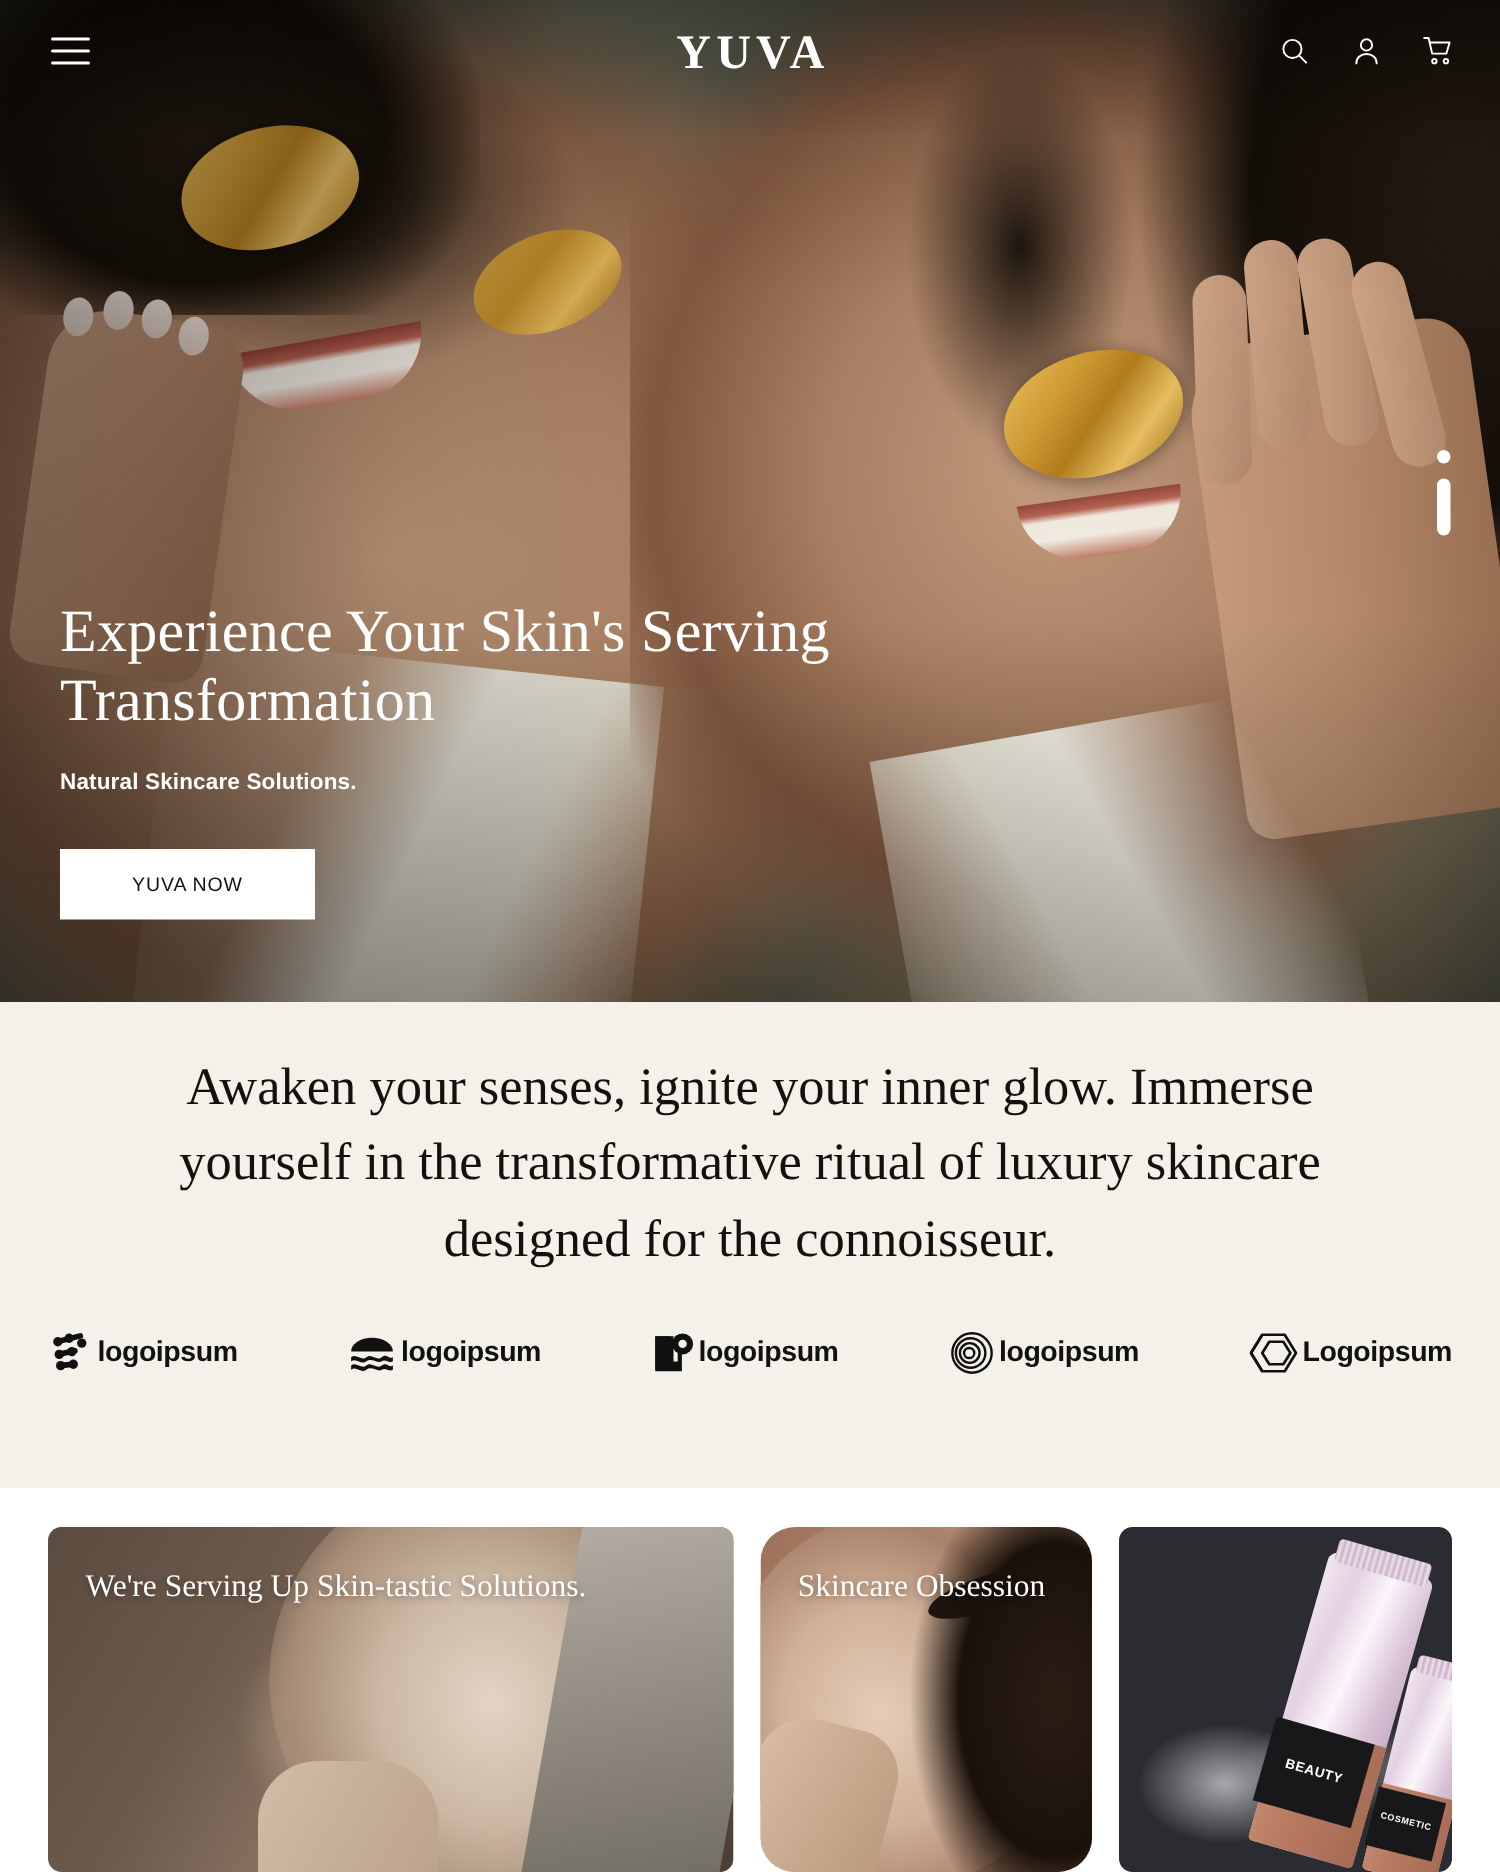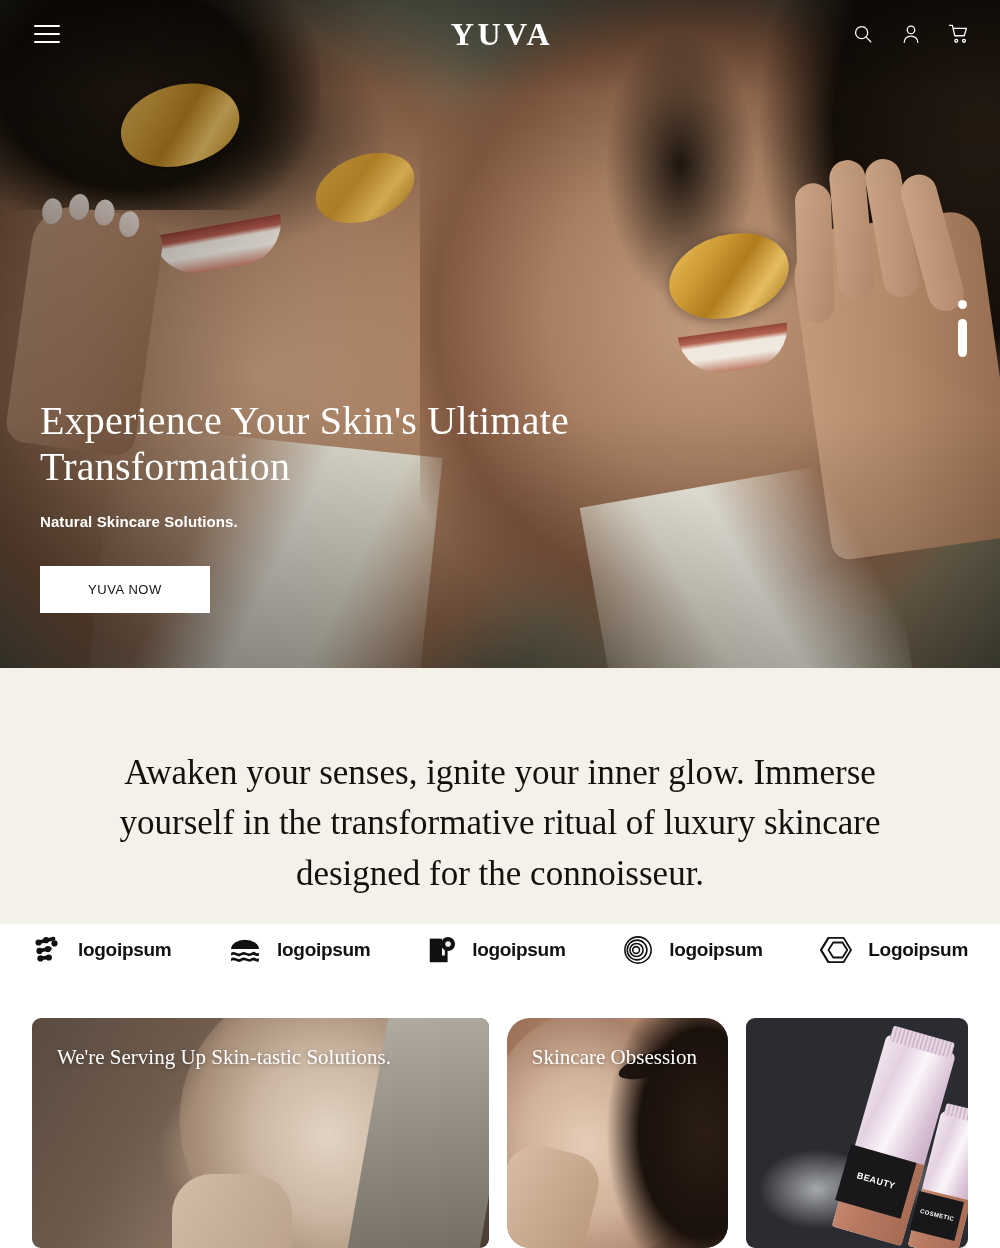--- a/index.html
+++ b/index.html
@@ -162,32 +162,32 @@
 
   
   .dots {
     position:absolute; right:33px; top:300px; z-index:18;
     display:flex; flex-direction:column; align-items:center; gap:10px;
   }
   .dot { width:9px; height:9px; border-radius:50%; background:#fff; cursor:pointer; }
   .dot.active { width:9px; height:38px; border-radius:6px; }
 
   
-  .band { background:#f4f0ea; padding:80px 0 0; height:256px; }
+  .band { background:#f4f0ea; padding:32px 0 0; height:324px; }
   .quote {
     font-family:"Liberation Serif", serif;
     font-size:35px; line-height:1.44; text-align:center; color:#14110d;
     font-weight:400; padding:0 70px;
   }
   .logos {
     margin-top:36px;
     display:flex; align-items:center; justify-content:space-between;
     padding:0 32px;
   }
-  .logo { display:flex; align-items:center; gap:16px; }
+  .logo { display:flex; align-items:center; gap:3px; }
   .logo svg { display:block; }
   .logo-txt { font-size:19px; font-weight:700; color:#111; letter-spacing:-.3px; }
 
   
   .cards {
     position:absolute; left:0; top:1018px; width:1000px; height:230px;
     display:flex; gap:18px; padding:0 32px;
   }
   .card { position:relative; border-radius:9px; overflow:hidden; cursor:pointer; }
   .card.c1 { width:466px; }
@@ -340,21 +340,21 @@
         </svg>
         <svg class="ico" viewBox="0 0 24 24" fill="none" stroke="currentColor" stroke-width="1.4" stroke-linecap="round" stroke-linejoin="round">
           <path d="M1.6 2.6h3.2l2.6 11.3h10.3l2.4-8.1H6.2"></path>
           <circle cx="9" cy="19.4" r="1.6"></circle>
             <circle cx="17.4" cy="19.4" r="1.6"></circle>
         </svg>
       </div>
     </header>
 
     <div class="hero-copy">
-      <h1 class="hero-title">Experience Your Skin's Ultimate Transformation</h1>
+      <h1 class="hero-title">Experience Your Skin's Serving Transformation</h1>
       <p class="hero-sub">Natural Skincare Solutions.</p>
       <button class="shop-btn">YUVA NOW</button>
     </div>
 
     <div class="dots">
       <span class="dot"></span>
       <span class="dot active"></span>
     </div>
   </section>
 

